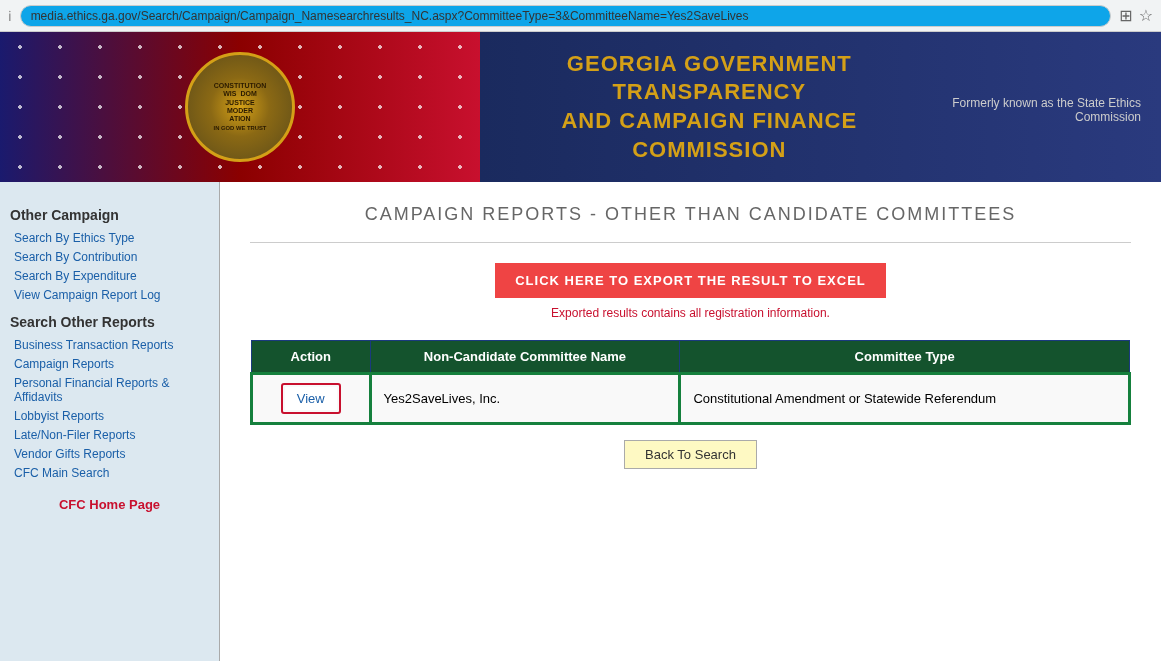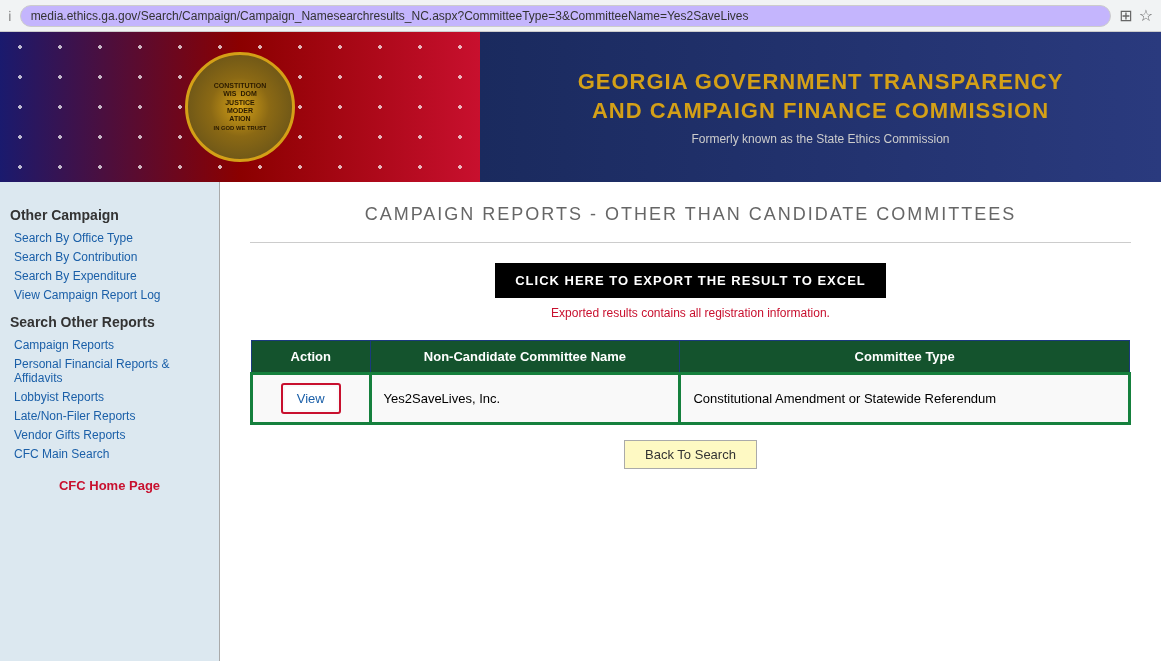--- a/index.html
+++ b/index.html
@@ -14,21 +14,21 @@
       padding: 0 8px;
       gap: 8px;
       border-bottom: 1px solid #ccc;
     }
     .browser-bar .info-icon {
       color: #888;
       font-size: 14px;
     }
     .browser-bar .url-bar {
       flex: 1;
-      background: #c4b5fd;
+      background: #0ea5e9;
       border: 1px solid #ccc;
       border-radius: 12px;
       padding: 2px 10px;
       font-size: 12px;
       color: #333;
       height: 22px;
       display: flex;
       align-items: center;
     }
     .browser-bar .bar-icons {
@@ -90,21 +90,20 @@
       font-size: 7px;
       font-weight: bold;
       text-align: center;
       line-height: 1.2;
     }
     .header-title-area {
       flex: 1;
       background: linear-gradient(to right, #1a2a5e, #2a3a7e);
       height: 150px;
       display: flex;
-      flex-direction: column;
       align-items: center;
       justify-content: center;
       padding: 10px 20px;
     }
     .header-title {
       color: #d4a017;
       font-size: 22px;
       font-weight: bold;
       text-align: center;
       line-height: 1.3;
@@ -175,21 +174,21 @@
       line-height: 1.4;
     }
     .divider {
       border: none;
       border-top: 1px solid #ccc;
       margin: 10px 0 20px 0;
     }
     .export-btn {
       display: block;
       margin: 0 auto 8px auto;
-      background: #000000;
+      background: #ef4444;
       color: white;
       border: none;
       padding: 10px 20px;
       font-size: 13px;
       font-weight: bold;
       letter-spacing: 1px;
       cursor: pointer;
       text-transform: uppercase;
     }
     .export-note {
@@ -281,26 +280,27 @@
         <span>AND CAMPAIGN FINANCE COMMISSION</span>
       </div>
       <div class="header-subtitle">Formerly known as the State Ethics Commission</div>
     </div>
   </div>
 
   <div class="content-area">
 
     <div class="sidebar">
       <div class="sidebar-section-title">Other Campaign</div>
-      <a class="sidebar-link">Search By Office Type</a>
+      <a class="sidebar-link">Search By Ethics Type</a>
       <a class="sidebar-link">Search By Contribution</a>
       <a class="sidebar-link">Search By Expenditure</a>
       <a class="sidebar-link">View Campaign Report Log</a>
 
       <div class="sidebar-section-title" style="">Search Other Reports</div>
+      <a class="sidebar-link">Business Transaction Reports</a>
       <a class="sidebar-link">Campaign Reports</a>
       <a class="sidebar-link">Personal Financial Reports &amp; Affidavits</a>
       <a class="sidebar-link">Lobbyist Reports</a>
       <a class="sidebar-link">Late/Non-Filer Reports</a>
       <a class="sidebar-link">Vendor Gifts Reports</a>
       <a class="sidebar-link">CFC Main Search</a>
 
       <a class="sidebar-cfc-link">CFC Home Page</a>
     </div>
 

